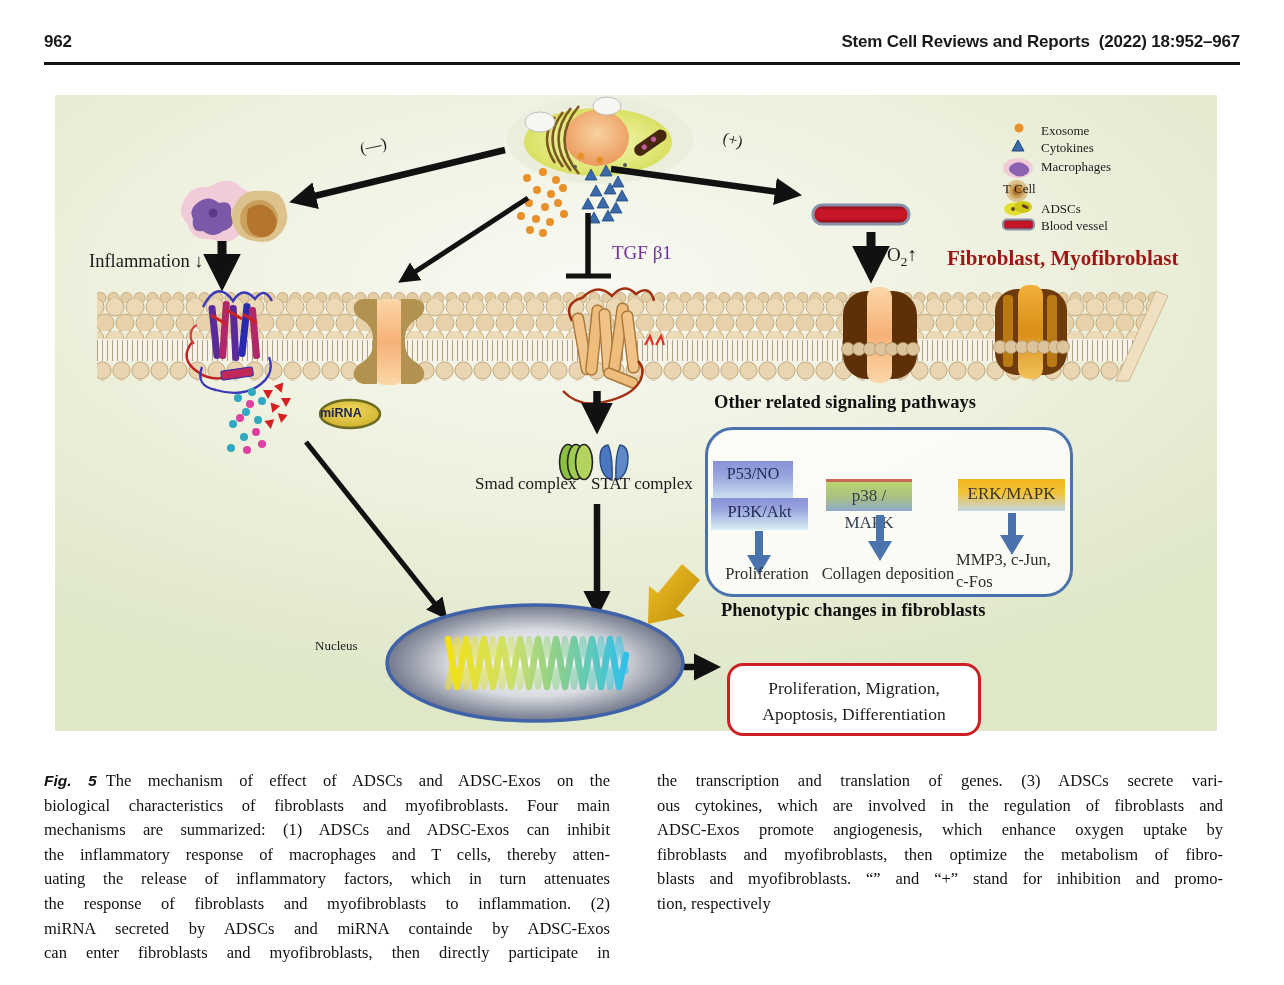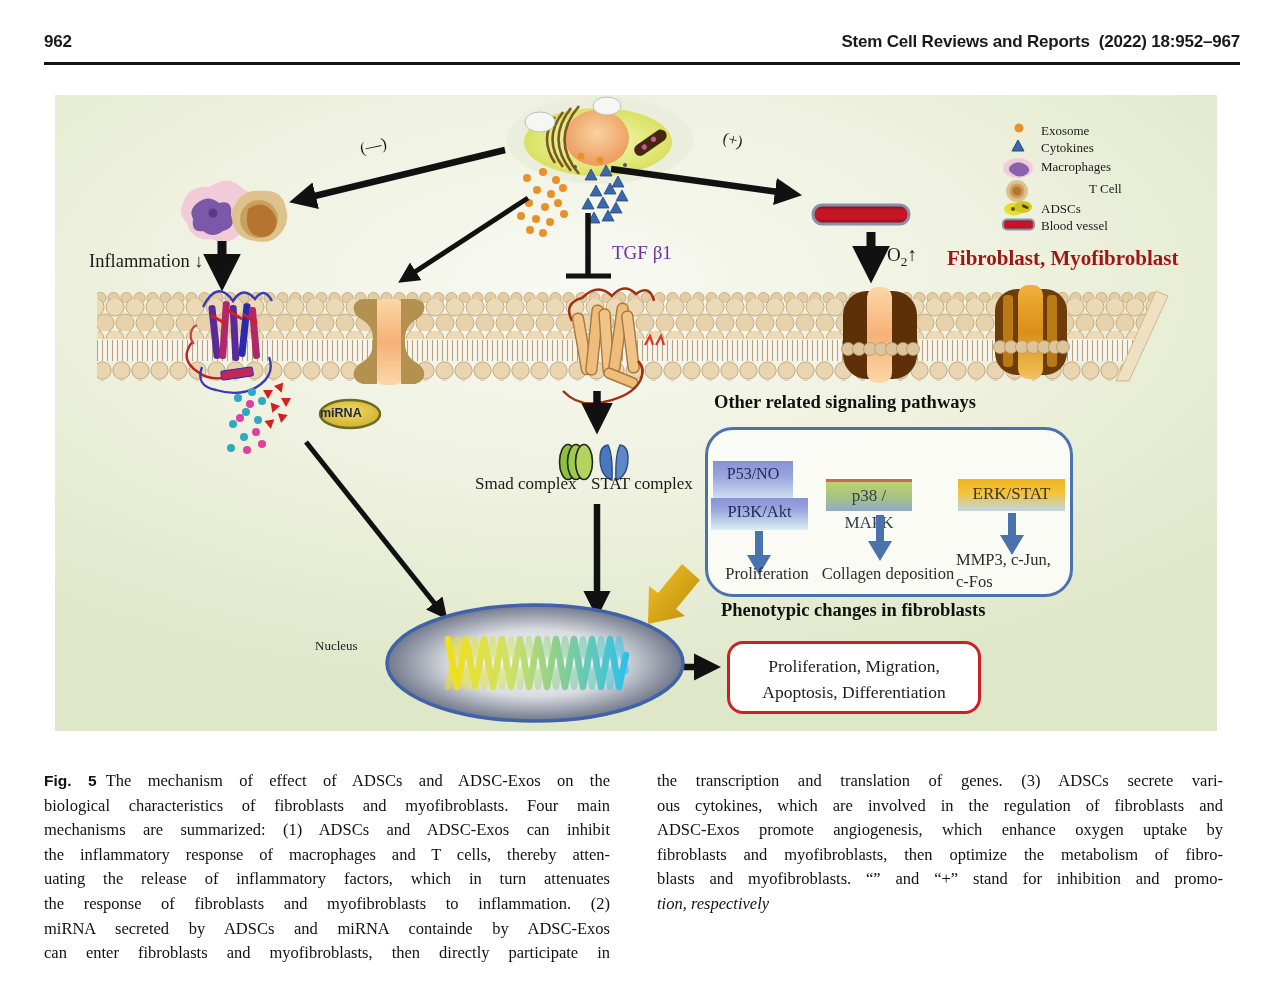--- a/index.html
+++ b/index.html
@@ -20,34 +20,34 @@
   .mirna{font-family:"Liberation Sans",sans-serif;font-weight:600;font-size:12.5px;color:#1b2450;
          width:39px;text-align:center;}
   .pbox{position:absolute;text-align:center;font-family:"Liberation Serif",serif;color:#1e2a52;
         box-sizing:border-box;}
   .pbox.pp{background:linear-gradient(180deg,#8a92d6 0%,#9aa4de 35%,#d8f0f5 100%);}
   .pbox.p38{background:linear-gradient(180deg,#bad46d 0%,#a7c184 55%,#90a9ce 100%);
         border-top:3px solid #c96a56;color:#33404f;}
   .pbox.erk{background:linear-gradient(180deg,#f1b51c 0%,#f3c33c 45%,#bfd6e4 100%);color:#3a3526;}
   .sigbox{position:absolute;left:650px;top:332px;width:368px;height:170px;box-sizing:border-box;
           border:3px solid #4a72ad;border-radius:28px;background:rgba(253,253,249,.88);}
-  .redbox{position:absolute;left:672px;top:546px;width:254px;height:73px;box-sizing:border-box;
+  .redbox{position:absolute;left:672px;top:568px;width:254px;height:73px;box-sizing:border-box;
           border:3.5px solid #cd2026;border-radius:16px;background:#ffffff;text-align:center;
           font-size:17.5px;line-height:26px;padding-top:9px;color:#1d1d1d;}
   .bluearrow{position:absolute;}
   .result{position:absolute;font-size:16.5px;color:#2d2d2d;text-align:center;}
   .boldtitle{font-weight:700;font-size:18.5px;color:#111;}
   sub.o2{font-size:70%;}
   
   .caption-col{position:absolute;top:769px;width:566px;}
   .cap-line{font-size:16.5px;line-height:24.6px;text-align:justify;text-align-last:justify;
             font-family:"Liberation Serif",serif;color:#111;}
-  .cap-line.no-just{text-align-last:left;font-style:italic;}
+  .cap-line.no-just{text-align-last:left;}
   .fig-label{font-family:"Liberation Sans",sans-serif;font-weight:700;font-size:15.5px;
-             margin-right:9px;}
+             margin-right:9px;font-style:italic;}
 </style>
 </head>
 <body>
 
 <div class="page">
 
   <div class="hdr-num">962</div>
   <div class="hdr-journal">Stem Cell Reviews and Reports  (2022) 18:952–967</div>
   <div class="hdr-rule"></div>
 
@@ -347,21 +347,21 @@
       <svg style="position:absolute;left:946px;top:61px" width="34" height="24">
         <ellipse cx="17" cy="12" rx="15" ry="10" fill="#f2cbd9"></ellipse>
           <path d="M9,10 q8,-7 16,-1 q6,4 1,9 q-8,5 -14,0 q-6,-3 -3,-8z" fill="#8a62b0"></path>
         </svg>
       <div class="fl legend-label" style="left:986px;top:64px">Macrophages</div>
       <svg style="position:absolute;left:948px;top:83px" width="30" height="26">
         <circle cx="14" cy="13" r="11" fill="#ddc28e"></circle>
           <circle cx="14" cy="13" r="7.5" fill="#caa15c"></circle>
           <circle cx="14" cy="13" r="4.5" fill="#b5752e"></circle>
         </svg>
-      <div class="fl legend-label" style="left:1034px;top:86px">T Cell</div>
+      <div class="fl legend-label" style="left:948px;top:86px">T Cell</div>
       <svg style="position:absolute;left:946px;top:104px" width="34" height="18">
         <ellipse cx="13" cy="10" rx="10" ry="6.5" fill="#e5df34"></ellipse>
           <ellipse cx="22" cy="8" rx="9" ry="6" fill="#cfc818"></ellipse>
         <circle cx="12" cy="10" r="2" fill="#6a4a20"></circle>
           <rect x="21" y="6" width="7" height="3" rx="1.5" fill="#5a3a20" transform="rotate(25 24 7)"></rect>
         </svg>
       <div class="fl legend-label" style="left:986px;top:106px">ADSCs</div>
       <svg style="position:absolute;left:946px;top:122px" width="36" height="15">
         <rect x="2" y="2.5" width="31" height="10" rx="4" fill="url(#vesselGrad)" stroke="#8792aa" stroke-width="2"></rect>
         </svg>
@@ -377,21 +377,21 @@
     <div class="fl mirna" style="left:265px;top:311px">miRNA</div>
     <div class="fl" style="left:420px;top:379px;font-size:17px">Smad complex</div>
     <div class="fl" style="left:536px;top:379px;font-size:17px">STAT complex</div>
     <div class="fl" style="left:260px;top:543px;font-size:13px">Nucleus</div>
     <div class="fl boldtitle" style="left:659px;top:297px">Other related signaling pathways</div>
 
     <div class="sigbox"></div>
     <div class="pbox pp" style="left:658px;top:366px;width:80px;height:43px;font-size:16px;line-height:26px">P53/NO</div>
     <div class="pbox pp" style="left:656px;top:403px;width:97px;height:32px;font-size:16.5px;line-height:28px">PI3K/Akt</div>
     <div class="pbox p38" style="left:771px;top:384px;width:86px;height:32px;font-size:17px;line-height:27px">p38 / MAPK</div>
-    <div class="pbox erk" style="left:903px;top:384px;width:107px;height:32px;font-size:17px;line-height:30px">ERK/STAT</div>
+    <div class="pbox erk" style="left:903px;top:384px;width:107px;height:32px;font-size:17px;line-height:30px">ERK/MAPK</div>
 
     <svg class="bluearrow" style="left:691px;top:436px" width="26" height="48">
         <path d="M9,0 h8 v24 h8 l-12,20 l-12,-20 h8 z" fill="#4a72ad"></path>
       </svg>
     <svg class="bluearrow" style="left:812px;top:420px" width="26" height="50">
         <path d="M9,0 h8 v26 h8 l-12,20 l-12,-20 h8 z" fill="#4a72ad"></path>
       </svg>
     <svg class="bluearrow" style="left:944px;top:418px" width="26" height="46">
         <path d="M9,0 h8 v22 h8 l-12,20 l-12,-20 h8 z" fill="#4a72ad"></path>
       </svg>

